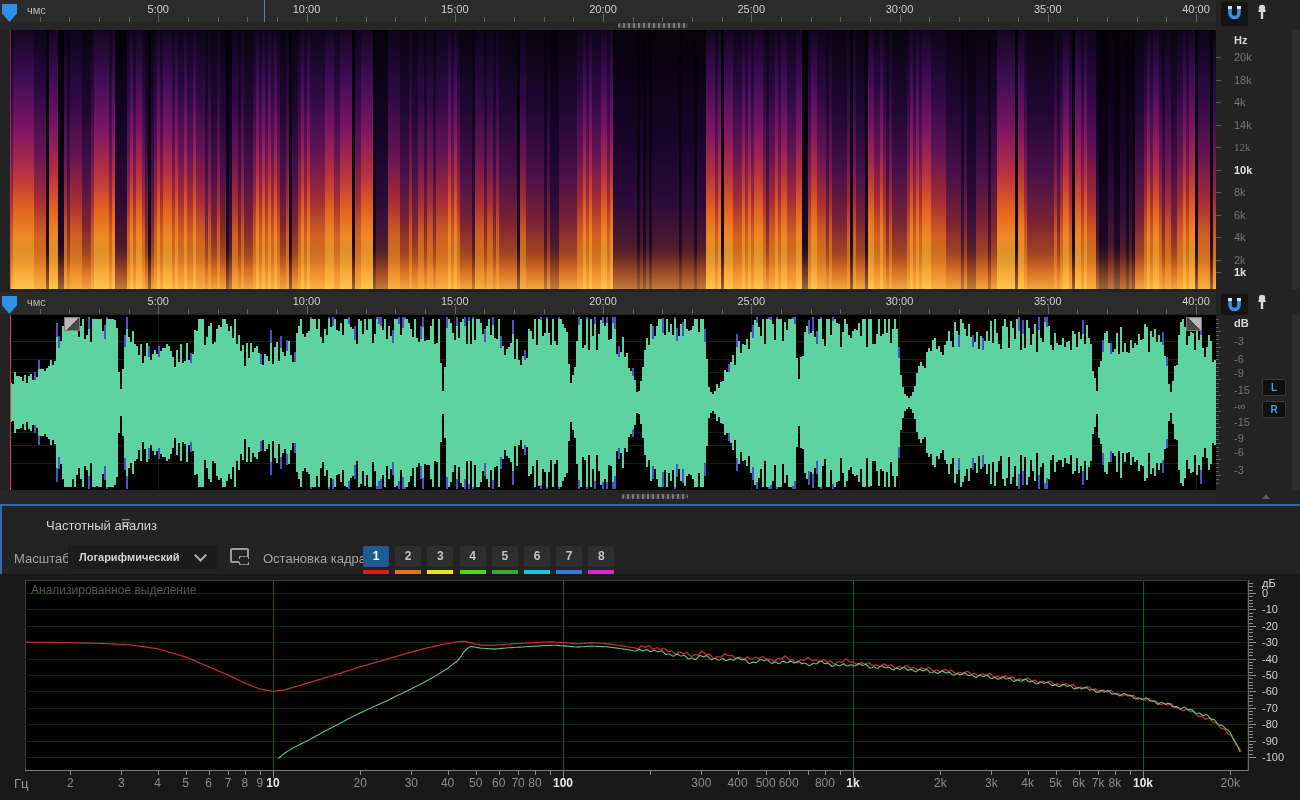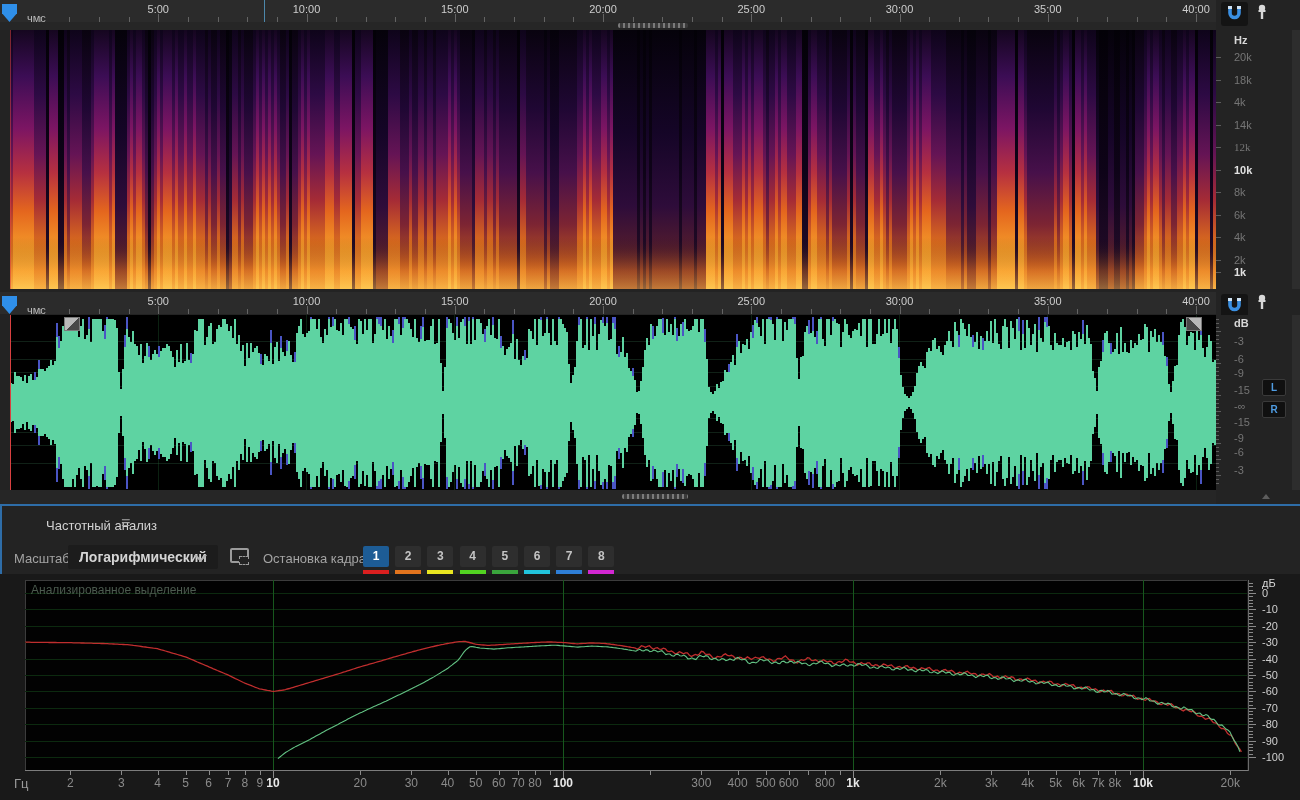--- a/index.html
+++ b/index.html
@@ -1,20 +1,20 @@
 <!DOCTYPE html>
 <html><head>
 <meta charset="utf-8">
 <style>
   html,body{margin:0;padding:0}
   body{width:1300px;height:800px;background:#232323;overflow:hidden;position:relative;
        font-family:"Liberation Sans","DejaVu Sans",sans-serif;-webkit-font-smoothing:antialiased}
   
   .ruler{position:absolute;left:0;width:1216px;height:22px;background:#2b2b2b;overflow:hidden}
-  .runit{position:absolute;left:27px;top:12px;font-size:11px;color:#b9b9b9}
+  .runit{position:absolute;left:27px;top:4px;font-size:11px;color:#b9b9b9}
   .rlabel{position:absolute;top:3px;font-size:11px;color:#cdcdcd;transform:translateX(-50%);white-space:nowrap}
   .rtick{position:absolute;bottom:0;width:1px;background:#646464}
   .playhead{position:absolute;left:2px;top:4px;width:15px;height:18px;background:#2f8fe9;
             clip-path:polygon(0 0,100% 0,100% 52%,50% 100%,0 52%)}
   .rmarker{position:absolute;top:0;width:1px;height:22px;background:#4d88ab}
   .strip{position:absolute;left:0;width:1216px;background:#262626}
   .handle{position:absolute;height:5px;border-radius:2px;
           background:repeating-linear-gradient(90deg,#7a7a7a 0 2px,#3a3a3a 2px 5px)}
   .corner{position:absolute;left:1216px;width:84px;background:#232323}
   .magnetbtn{position:absolute;left:5px;top:2px;width:27px;height:24px;background:#141414;border-radius:3px}
@@ -34,21 +34,21 @@
   .axtick{position:absolute;left:0;height:1px;background:#5c5c5c}
   .chbtn{position:absolute;left:46px;width:22px;height:15px;background:#101010;border:1px solid #3a3a3a;border-radius:2px;
          color:#4f9ce2;font-size:10px;font-weight:bold;text-align:center;line-height:15px}
   
   #divider{position:absolute;left:0;top:504px;width:1300px;height:2px;background:#2e6da8}
   #fpanel-border{position:absolute;left:0;top:506px;width:2px;height:294px;background:#2e6da8}
   #fp-title{position:absolute;left:46px;top:518px;font-size:13px;color:#d2d2d2}
   #fp-menu{position:absolute;left:121px;top:514px;font-size:16px;color:#a8a8a8}
   .ctl-label{position:absolute;font-size:13px;color:#a3a3a3;white-space:nowrap}
   #dd{position:absolute;left:68px;top:545px;width:150px;height:24px;background:#1c1c1c;border-radius:2px;
-      color:#d4d4d4;font-size:14px;font-weight:bold;line-height:24px;padding-left:11px;box-sizing:border-box}
+      color:#d4d4d4;font-size:11px;font-weight:bold;line-height:24px;padding-left:11px;box-sizing:border-box}
   #dd .chev{position:absolute;right:13px;top:6px;width:7px;height:7px;border-right:2px solid #b0b0b0;border-bottom:2px solid #b0b0b0;transform:rotate(45deg)}
   #snapshot{position:absolute;left:230px;top:548px;width:15px;height:11px;border:2px solid #9b9b9b;border-radius:2px}
   #snapshot .sub{position:absolute;left:7px;top:6px;width:8px;height:7px;border:1px dashed #9b9b9b;background:#232323}
   .hbtn{position:absolute;width:26px;height:21px;background:#2e2e2e;border-radius:2px;color:#c4c4c4;
         font-size:12px;font-weight:bold;text-align:center;line-height:21px}
   .hbtn.sel{background:#1d5c95;color:#ffffff}
   .hbar{position:absolute;height:4px}
   
   #plot-wrap{position:absolute;left:0;top:574px;width:1300px;height:226px;background:#191919}
   #plot{position:absolute;left:25px;top:580px;width:1222px;height:190px;background:#020202;

